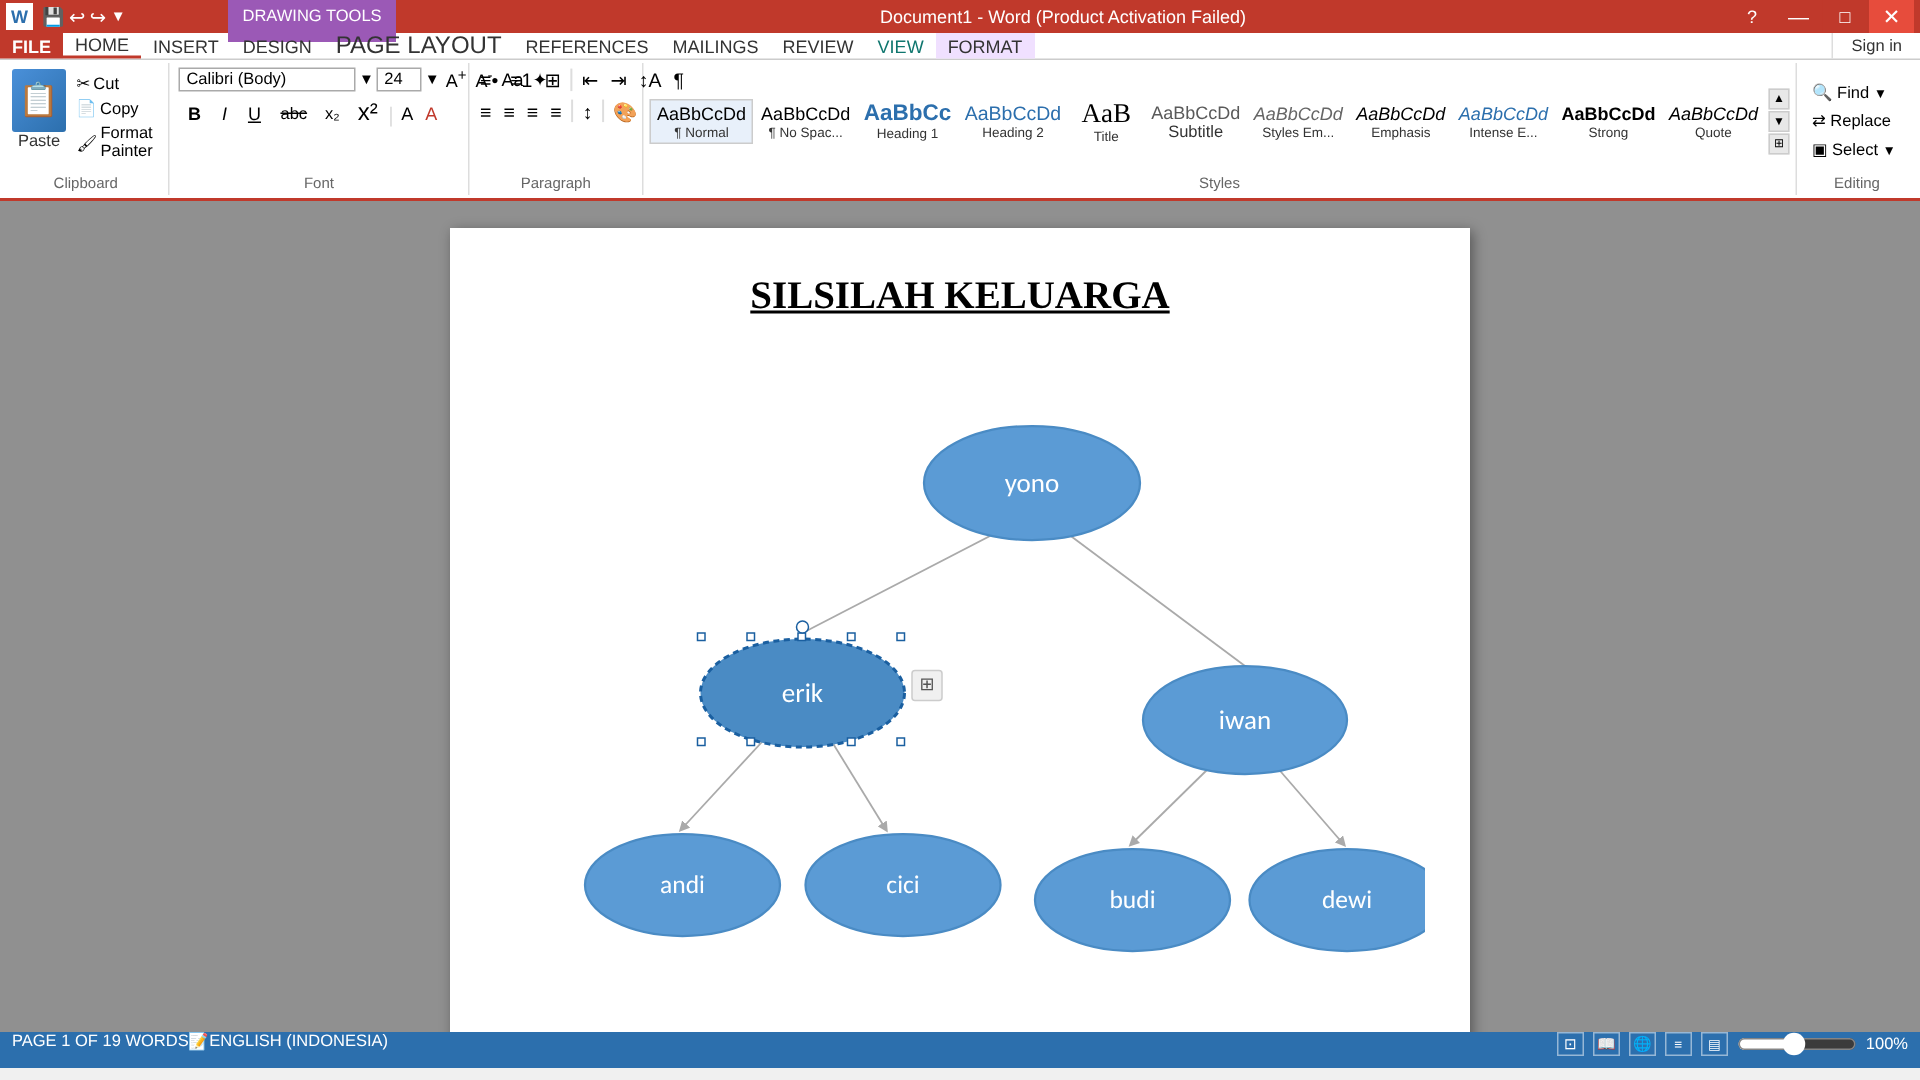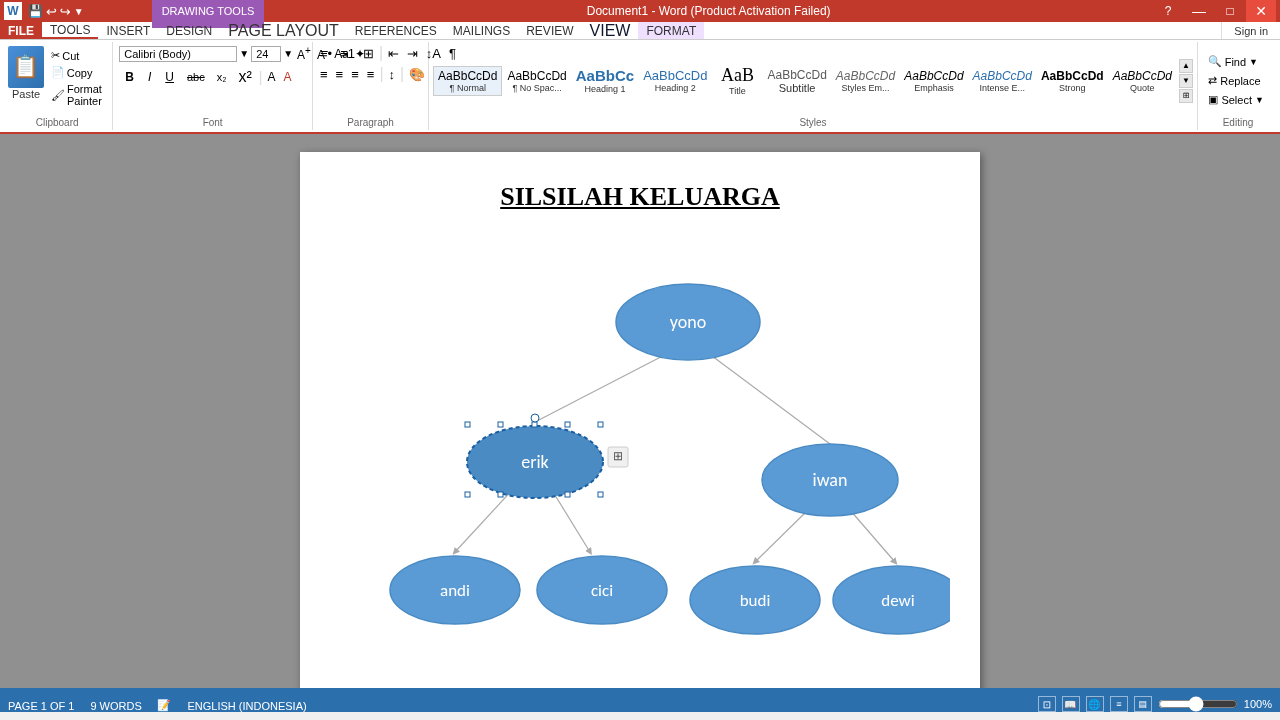--- a/index.html
+++ b/index.html
@@ -22,28 +22,28 @@
   <div style="display:flex;gap:1px;">
     <span style="color:white;width:30px;height:22px;display:flex;align-items:center;justify-content:center;font-size:12px;cursor:pointer;">?</span>
     <span style="color:white;width:30px;height:22px;display:flex;align-items:center;justify-content:center;font-size:14px;cursor:pointer;background:#c0392b;">—</span>
     <span style="color:white;width:30px;height:22px;display:flex;align-items:center;justify-content:center;font-size:12px;cursor:pointer;background:#c0392b;">□</span>
     <span style="color:white;width:30px;height:22px;display:flex;align-items:center;justify-content:center;font-size:14px;cursor:pointer;background:#e74c3c;">✕</span>
   </div>
 </div>
 
 <div style="background:#fff;height:18px;display:flex;align-items:stretch;border-bottom:1px solid #ccc;text-align:center;">
   <div style="padding:2px 8px;font-size:12px;cursor:pointer;color:white;background:#c0392b;font-weight:bold;display:flex;align-items:center;">FILE</div>
-  <div style="padding:2px 8px;font-size:12px;cursor:pointer;color:#333;display:flex;align-items:center;background:#fff;border-bottom:2px solid #c0392b;">TOOLS</div>
+  <div style="padding:2px 8px;font-size:12px;cursor:pointer;color:#333;display:flex;align-items:center;background:#fff;border-bottom:2px solid #c0392b;">HOME</div>
   <div style="padding:2px 8px;font-size:12px;cursor:pointer;color:#333;display:flex;align-items:center;">INSERT</div>
   <div style="padding:2px 8px;font-size:12px;cursor:pointer;color:#333;display:flex;align-items:center;">DESIGN</div>
   <div style="padding:2px 8px;font-size:16px;cursor:pointer;color:#333;display:flex;align-items:center;">PAGE LAYOUT</div>
   <div style="padding:2px 8px;font-size:12px;cursor:pointer;color:#333;display:flex;align-items:center;">REFERENCES</div>
   <div style="padding:2px 8px;font-size:12px;cursor:pointer;color:#333;display:flex;align-items:center;">MAILINGS</div>
   <div style="padding:2px 8px;font-size:12px;cursor:pointer;color:#333;display:flex;align-items:center;">REVIEW</div>
-  <div style="padding:2px 8px;font-size:16px;cursor:pointer;color:#0f172a;display:flex;align-items:center;">VIEW</div>
+  <div style="padding:2px 8px;font-size:12px;cursor:pointer;color:#0f766e;display:flex;align-items:center;">VIEW</div>
   <div style="padding:2px 8px;font-size:12px;cursor:pointer;color:#333;display:flex;align-items:center;background:#f0e0ff;">FORMAT</div>
   <div style="flex:1;"></div>
   <div style="padding:2px 12px;font-size:11px;color:#333;border-left:1px solid #ddd;display:flex;align-items:center;">Sign in</div>
 </div>
 
 <div style="background:#fff;height:94px;border-bottom:2px solid #c0392b;display:flex;align-items:stretch;padding:2px 2px;">
 
   <div style="display:flex;flex-direction:column;border-right:1px solid #ddd;padding:2px 4px;min-width:70px;">
     <div style="display:flex;align-items:flex-start;flex:1;gap:3px;">
       <div style="display:flex;flex-direction:column;align-items:center;cursor:pointer;padding:2px;">
@@ -268,21 +268,21 @@
 
       <ellipse cx="415" cy="378" rx="65" ry="34" fill="#5b9bd5" stroke="#4a8bc4" stroke-width="1.5"></ellipse>
       <text x="415" y="378" fill="white" font-size="17" font-family="Calibri,Arial,sans-serif" text-anchor="middle" dominant-baseline="central">budi</text>
 
       <ellipse cx="558" cy="378" rx="65" ry="34" fill="#5b9bd5" stroke="#4a8bc4" stroke-width="1.5"></ellipse>
       <text x="558" y="378" fill="white" font-size="17" font-family="Calibri,Arial,sans-serif" text-anchor="middle" dominant-baseline="central">dewi</text>
     </svg>
   </div>
 </div>
 
-<div style="background:#2c6fad;height:24px;display:flex;align-items:flex-end;padding:0 8px;color:white;font-size:11px;gap:16px;">
+<div style="background:#2c6fad;height:24px;display:flex;align-items:flex-start;padding:0 8px;color:white;font-size:11px;">
   <span>PAGE 1 OF 1</span>
   <span>9 WORDS</span>
   <span style="cursor:pointer;">📝</span>
   <span style="cursor:pointer;">ENGLISH (INDONESIA)</span>
 
   <div style="margin-left:auto;display:flex;align-items:center;gap:6px;">
     <span style="cursor:pointer;width:18px;height:16px;border:1px solid rgba(255,255,255,0.5);display:flex;align-items:center;justify-content:center;font-size:10px;">⊡</span>
     <span style="cursor:pointer;width:18px;height:16px;border:1px solid rgba(255,255,255,0.5);display:flex;align-items:center;justify-content:center;font-size:10px;">📖</span>
     <span style="cursor:pointer;width:18px;height:16px;border:1px solid rgba(255,255,255,0.5);display:flex;align-items:center;justify-content:center;font-size:10px;">🌐</span>
     <span style="cursor:pointer;width:18px;height:16px;border:1px solid rgba(255,255,255,0.5);display:flex;align-items:center;justify-content:center;font-size:9px;">≡</span>

